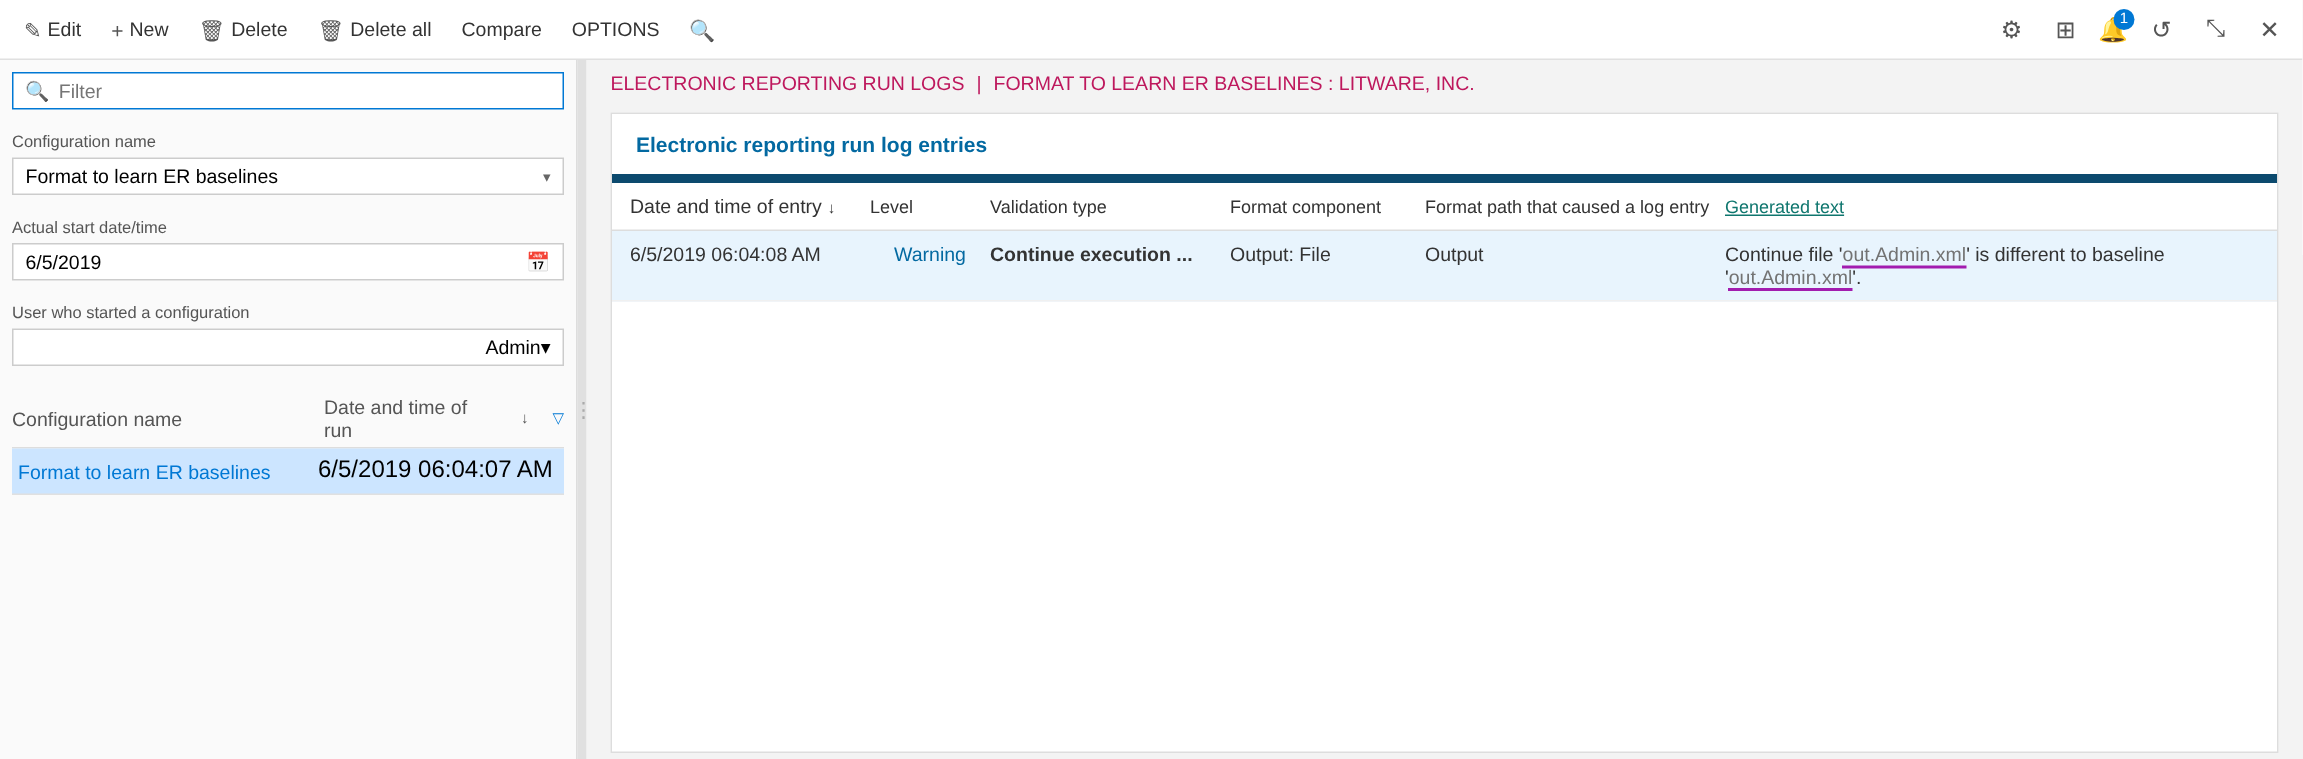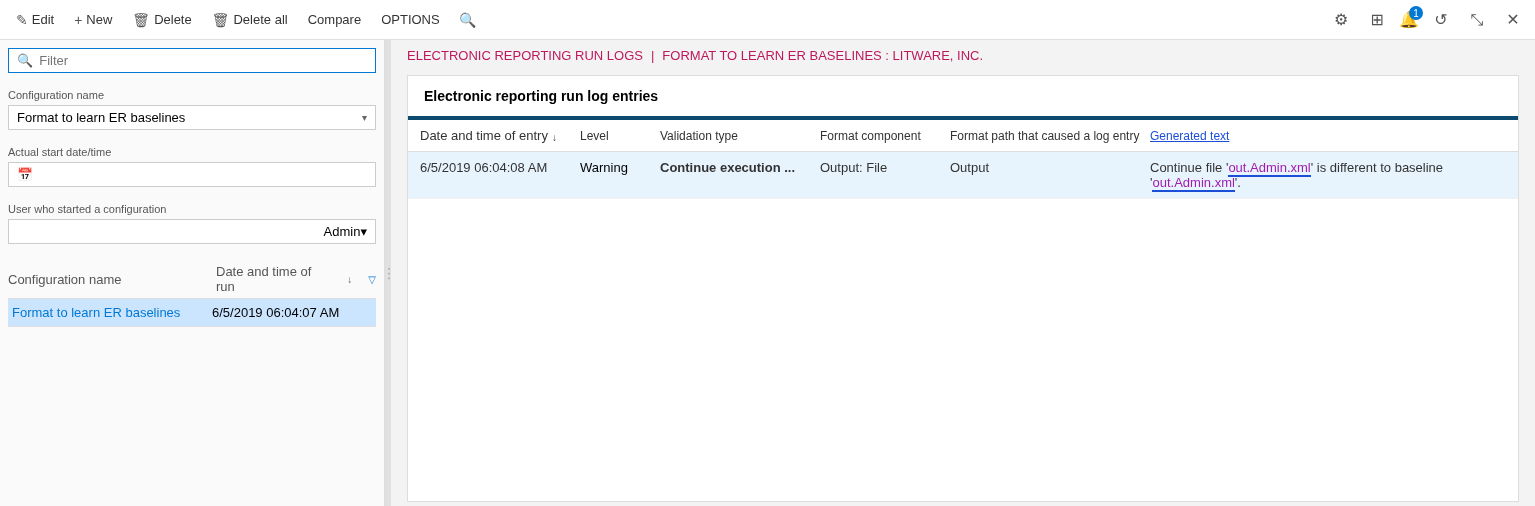--- a/index.html
+++ b/index.html
@@ -57,21 +57,21 @@
     .left-table { margin-top: 4px; }
     .left-table-header {
       display: flex; align-items: center; padding: 4px 0; border-bottom: 1px solid #ddd; font-size: 12px; color: #555;
     }
     .left-table-header .col1 { flex: 1; }
     .left-table-header .col2 { width: 160px; display: flex; align-items: center; gap: 16px; }
     .left-table-row {
       display: flex; align-items: center; padding: 6px 4px; background: #cce5ff; border-bottom: 1px solid #e0e0e0;
     }
     .left-table-row .col1 { flex: 1; color: #0078d4; }
-    .left-table-row .col2 { width: 160px; font-size: 13px; }
+    .left-table-row .col2 { width: 160px; font-size: 16px; }
 
     .sort-icon { font-size: 10px; }
     .filter-icon { font-size: 10px; color: #0078d4; }
 
     
     .resize-handle { width: 6px; background: #e0e0e0; cursor: col-resize; display: flex; align-items: center; justify-content: center; }
     .resize-dots { color: #aaa; font-size: 14px; letter-spacing: -2px; }
 
     
     .right-panel { flex: 1; background: #f3f3f3; display: flex; flex-direction: column; overflow: hidden; }
@@ -79,45 +79,45 @@
     
     .breadcrumb {
       display: flex; align-items: center; gap: 8px; padding: 8px 16px; font-size: 12px; color: #be185d;
       background: #f3f3f3; flex-shrink: 0;
     }
 
     
     .log-card {
       margin: 4px 16px; background: #fff; border: 1px solid #ddd; flex: 1; overflow: hidden; display: flex; flex-direction: column;
     }
-    .log-card-title { padding: 12px 16px; font-size: 14px; font-weight: 600; color: #000000; border-bottom: 4px solid #0c4a6e; }
+    .log-card-title { padding: 12px 16px; font-size: 14px; font-weight: 600; color: #0369a1; border-bottom: 6px solid #0c4a6e; }
 
     
     .log-table { flex: 1; overflow-y: auto; }
     .log-table-header {
       display: flex; align-items: center; padding: 8px 12px; border-bottom: 1px solid #ddd; background: #fff;
       position: sticky; top: 0;
     }
     .log-table-header .th { font-size: 12px; color: #333; font-weight: 500; }
-    .log-table-header .th.active { color: #1d4ed8; text-decoration: underline; }
+    .log-table-header .th.active { color: #0f766e; text-decoration: underline; }
     .col-date { width: 160px; display: flex; align-items: flex-end; gap: 4px; }
     .col-level { width: 80px; }
     .col-valtype { width: 160px; font-weight: bold; }
     .col-format-comp { width: 130px; }
     .col-format-path { width: 200px; }
     .col-gen-text { flex: 1; }
 
     .log-table-row {
       display: flex; align-items: flex-start; padding: 8px 12px; border-bottom: 1px solid #f0f0f0;
       background: #e8f4fd;
     }
     .log-table-row .td { font-size: 13px; color: #333; }
-    .log-table-row .td.warning { color: #000000; }
+    .log-table-row .td.warning { color: #0369a1; text-align: center; }
     .gen-text-content { font-size: 13px; }
-    .gen-text-link { color: #a21caf; text-decoration: none; border-bottom: 2px solid #1d4ed8; }
+    .gen-text-link { color: #737373; text-decoration: none; border-bottom: 2px solid #a21caf; }
   </style>
 </head>
 <body>
 
 <div class="toolbar">
   <button class="toolbar-btn">
     <span class="icon">✎</span>
     <span>Edit</span>
   </button>
   <button class="toolbar-btn">
@@ -165,20 +165,21 @@
     </div>
 
     <div class="field-label">Configuration name</div>
     <div class="dropdown-field">
       <span>Format to learn ER baselines</span>
       <span class="arrow">▾</span>
     </div>
 
     <div class="field-label">Actual start date/time</div>
     <div class="date-field">
+      <input type="text" style="width: 100%;" value="6/5/2019">
       <span class="cal-icon">📅</span>
     </div>
 
     <div class="field-label">User who started a configuration</div>
     <div class="user-dropdown">
       <span>Admin</span>
       <span class="arrow">▾</span>
     </div>
 
     <div class="left-table">

